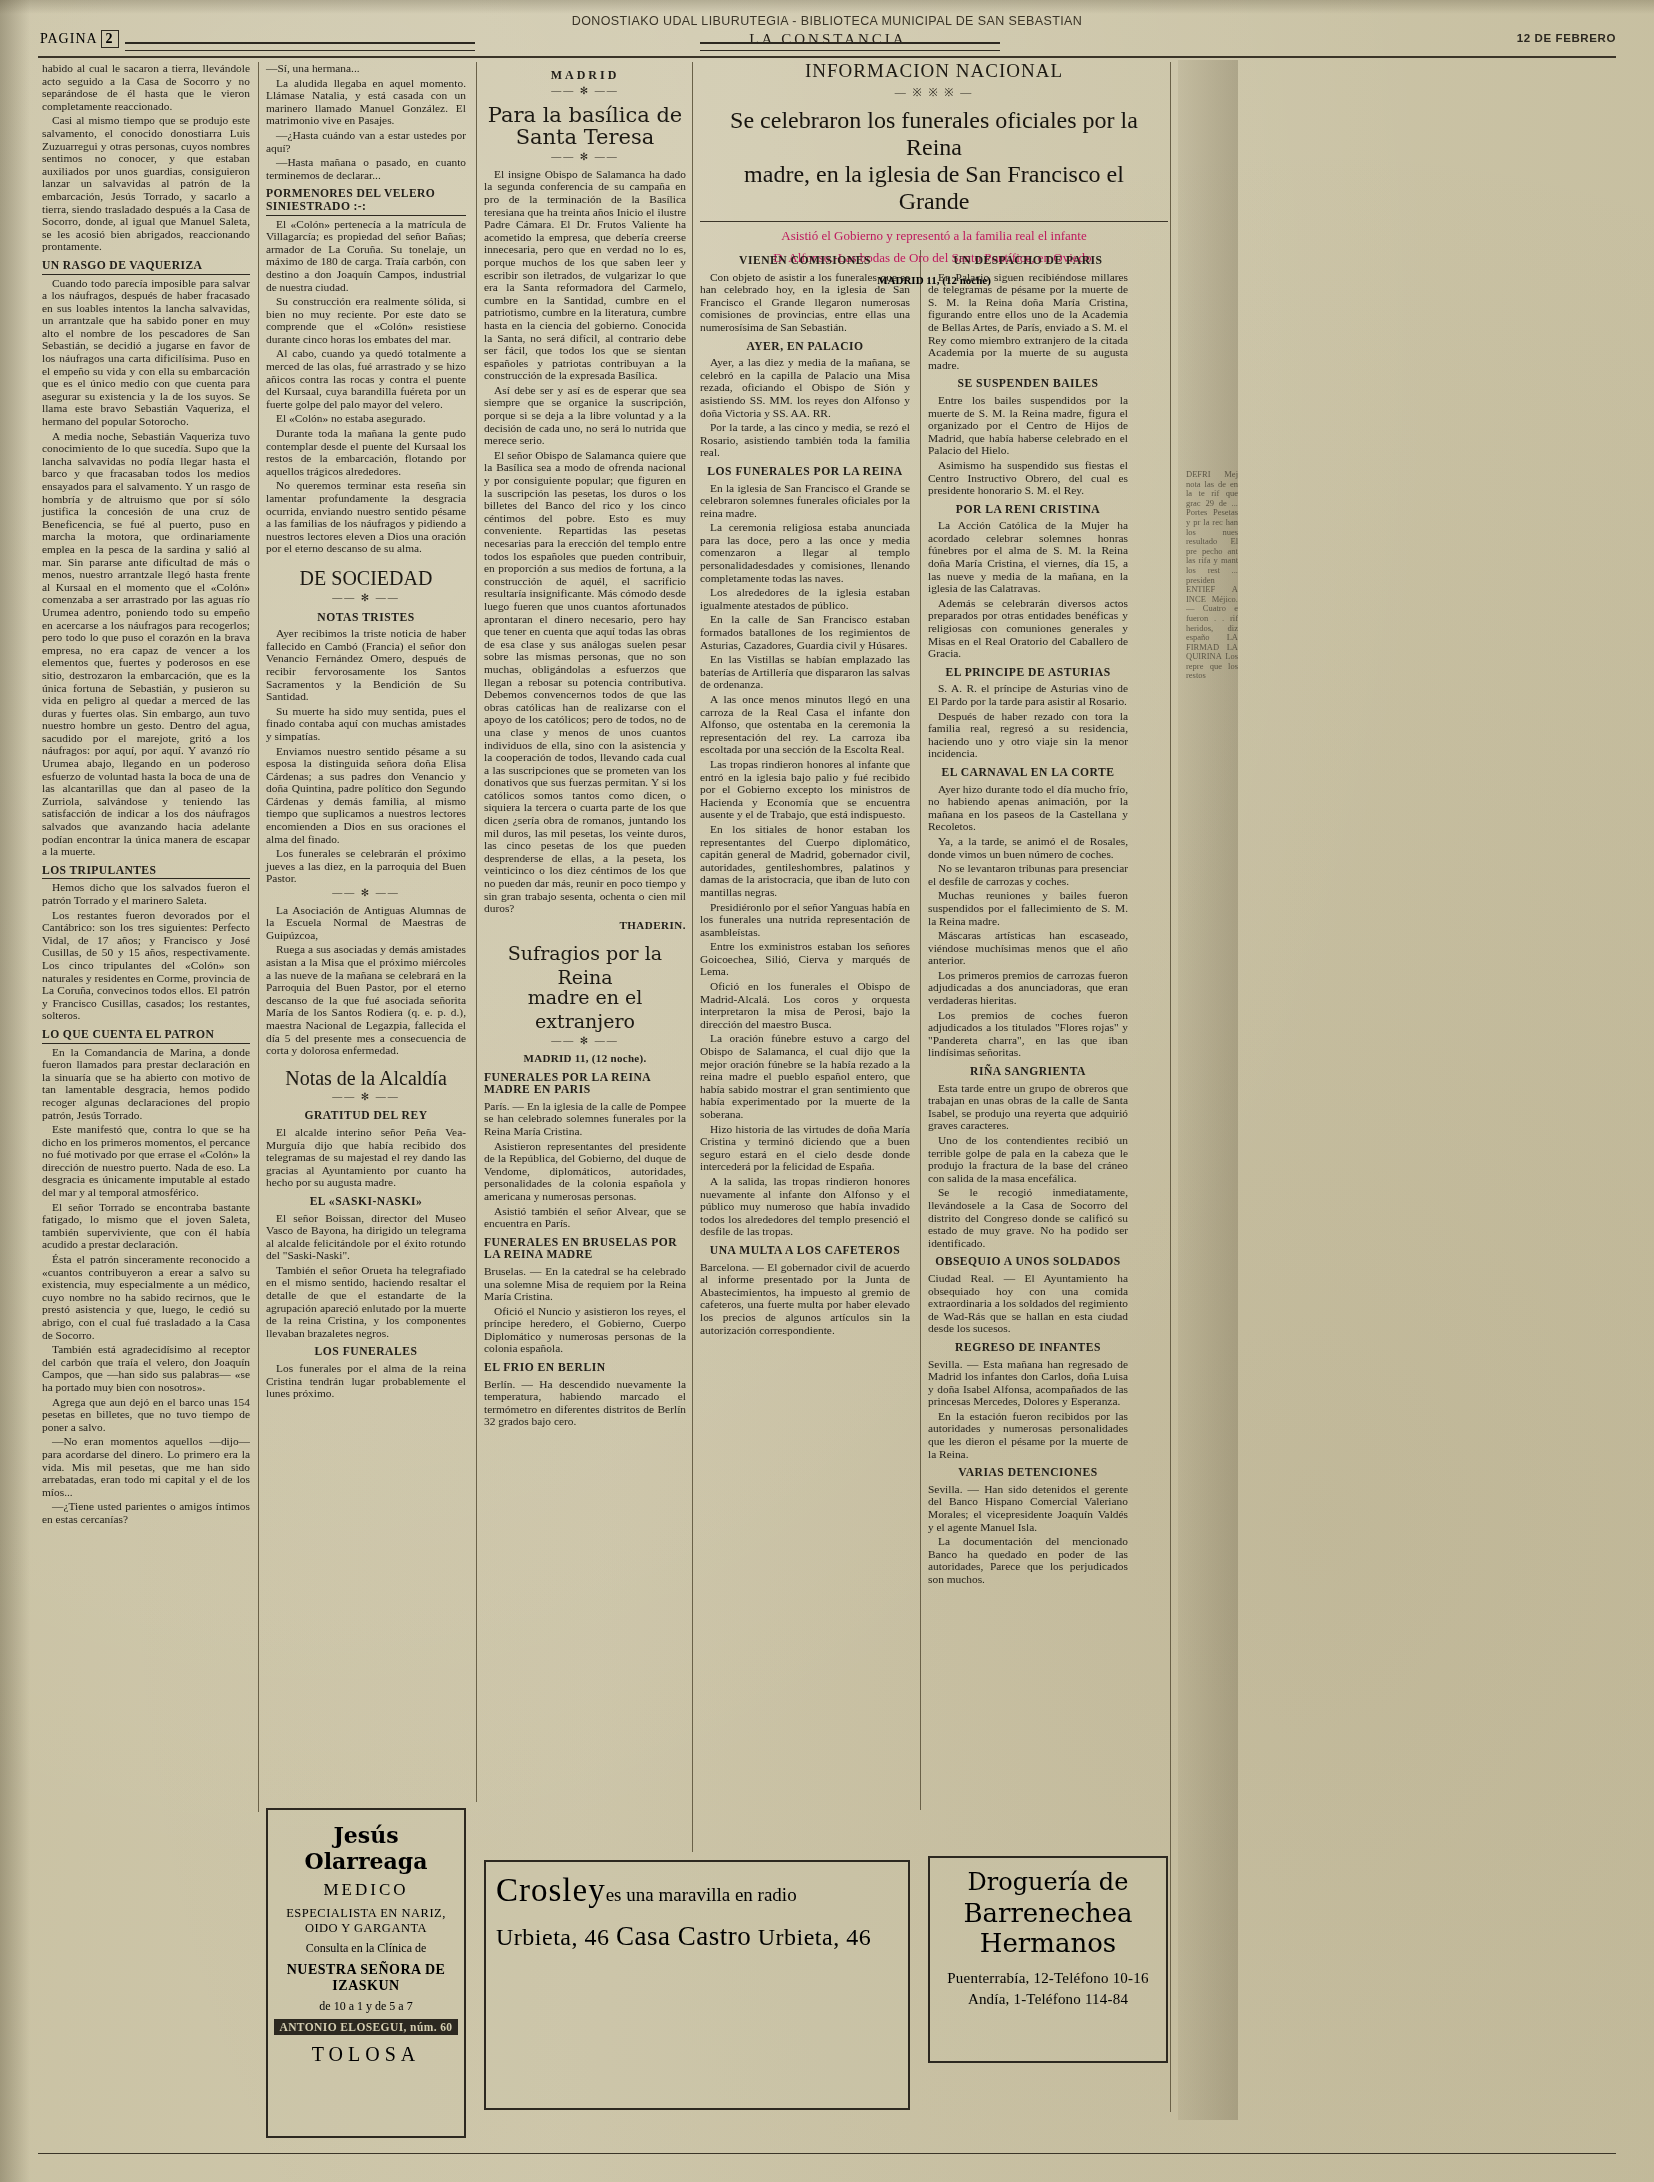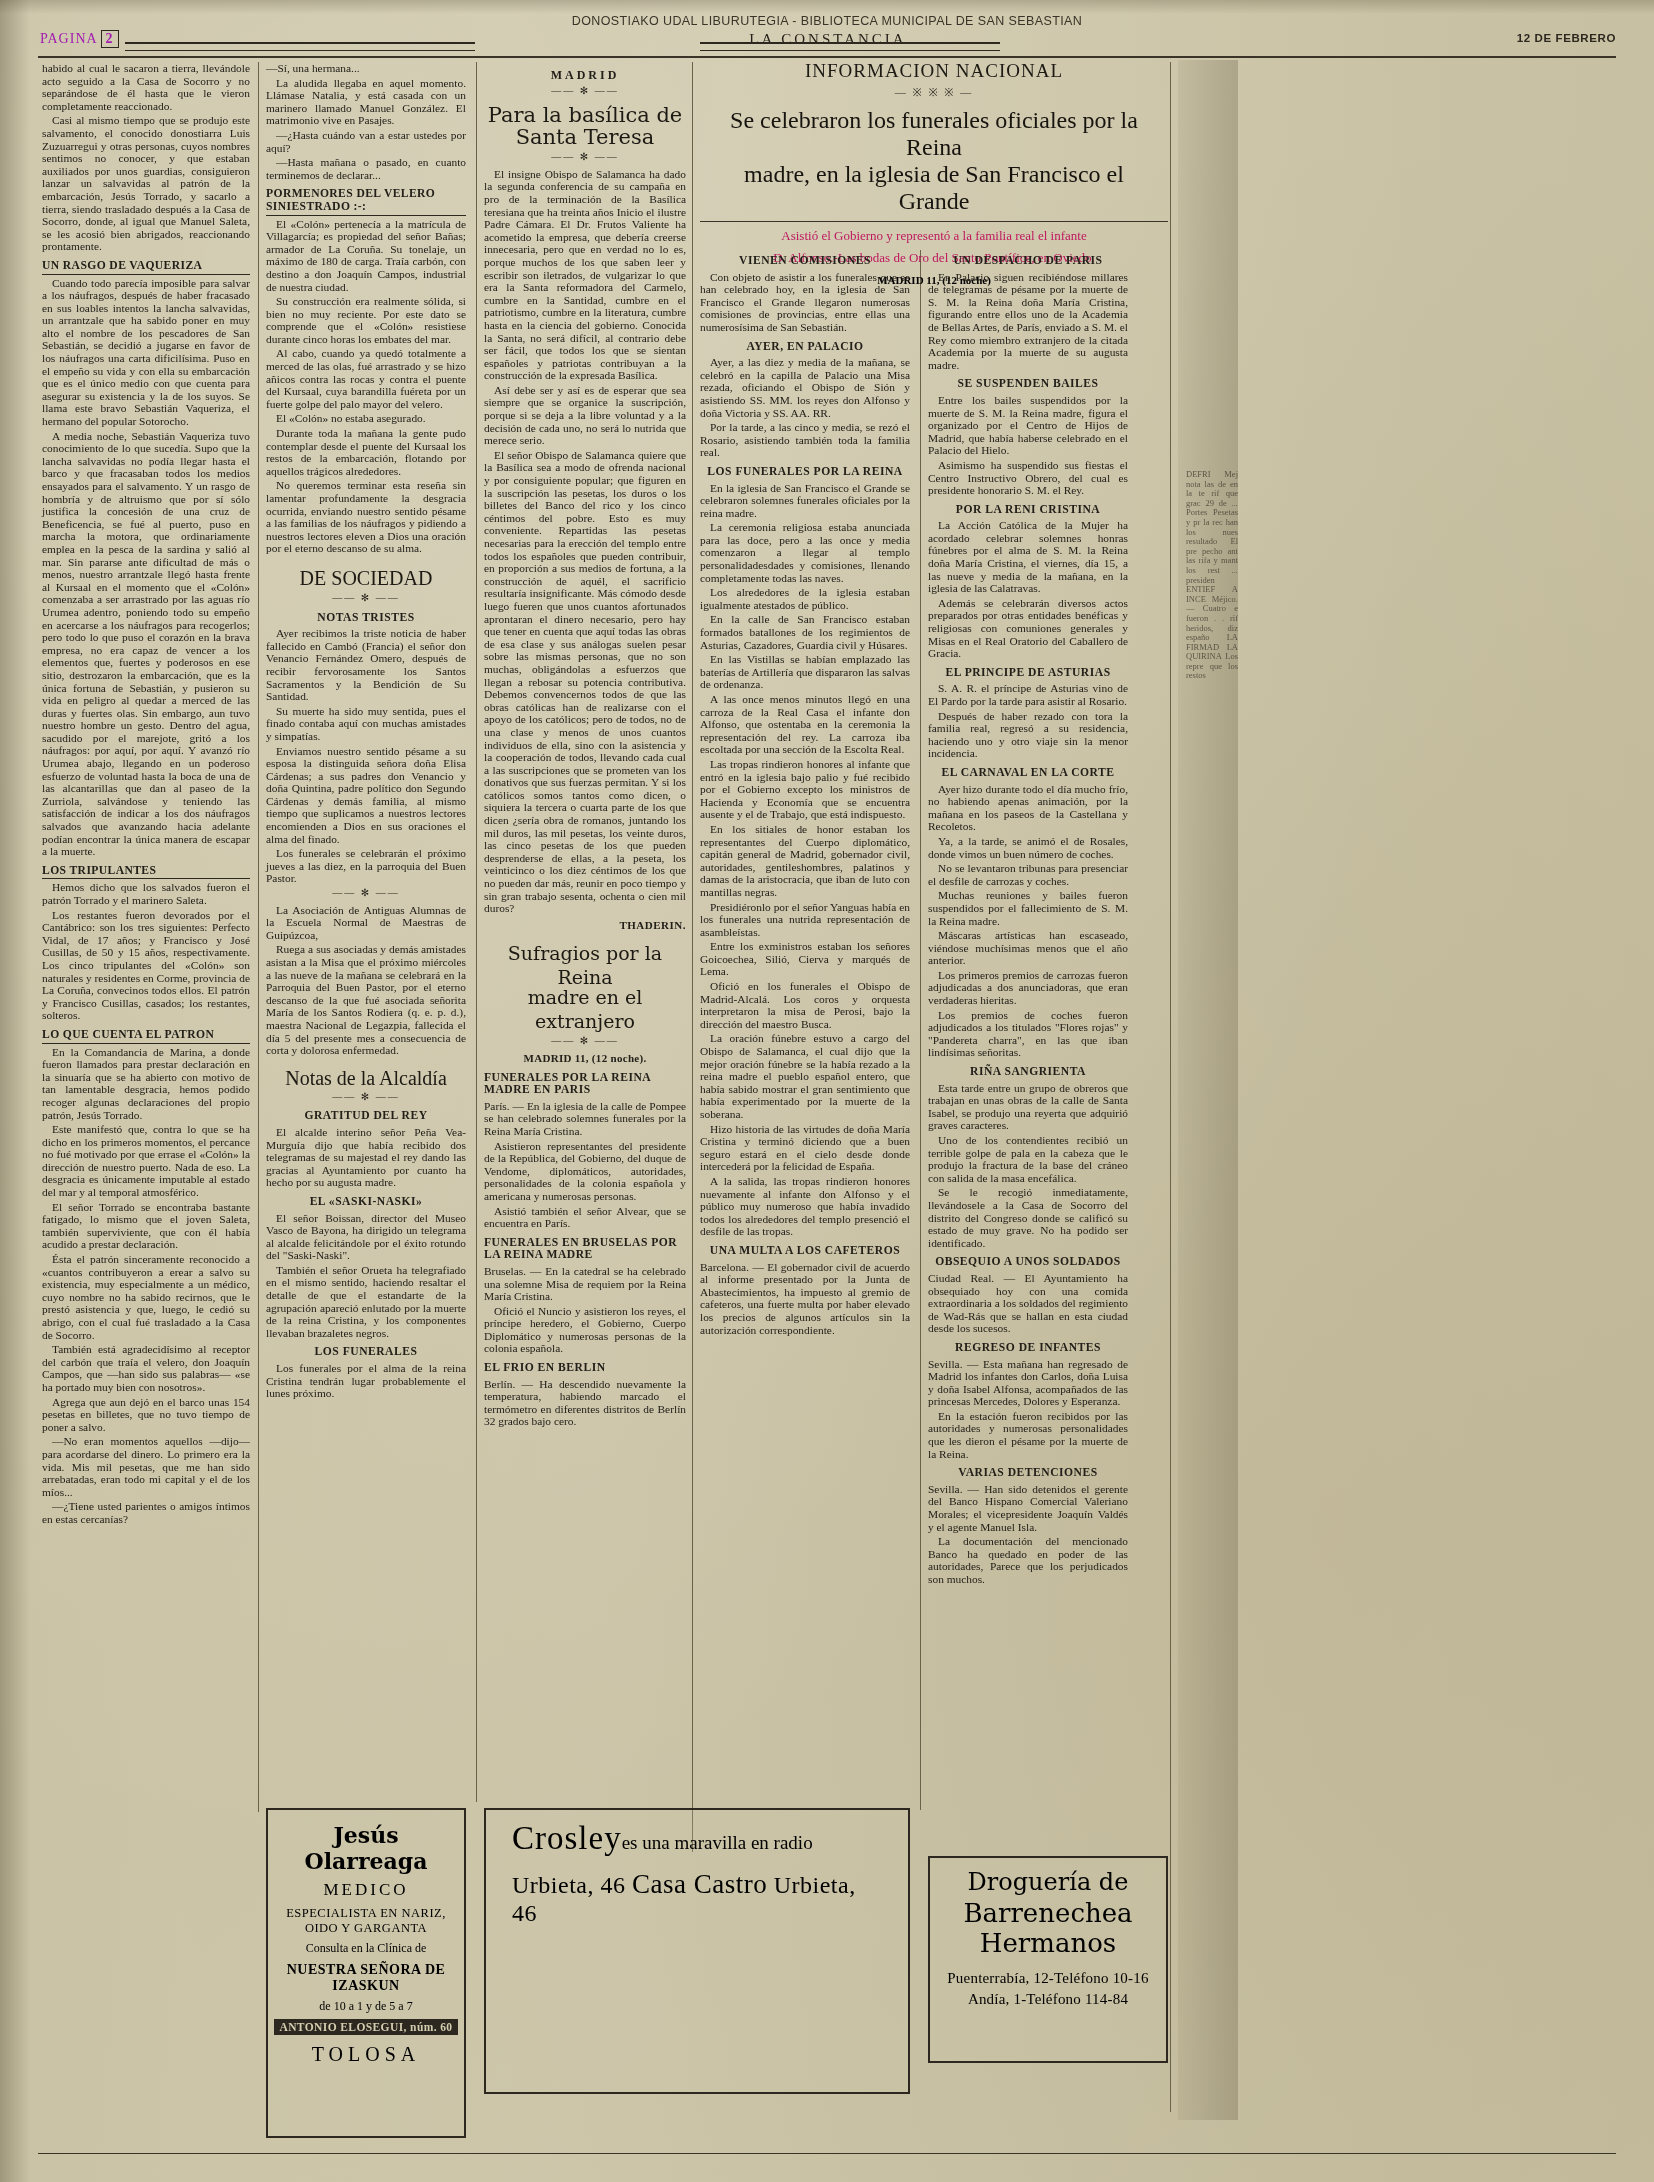--- a/index.html
+++ b/index.html
@@ -42,21 +42,21 @@
     top: 30px;
     left: 40px;
     right: 38px;
     height: 26px;
   }
   .hdr-left {
     position: absolute; left: 0; top: 0;
     font-family: "Liberation Serif", serif;
     font-size: 14px;
     letter-spacing: 1px;
-    color: #a21caf;
+    color: #000000;
   }
   .hdr-left .pagenum {
     display: inline-block;
     border: 1px solid #2c2820;
     padding: 0px 4px;
     margin-left: 3px;
     font-weight: bold;
   }
   .hdr-center {
     position: absolute;
@@ -242,22 +242,22 @@
   #ad-olarreaga .a3 { font-size: 12.5px; margin-top: 6px; line-height: 15px; letter-spacing: 0.5px;}
   #ad-olarreaga .a4 { font-size: 14px; font-weight: bold; margin-top: 6px; letter-spacing: 0.5px;}
   #ad-olarreaga .a5 { font-size: 12px; margin-top: 5px; }
   #ad-olarreaga .a6 {
     font-size: 11.5px; font-weight: bold; margin-top: 5px;
     background: #2c2820; color: #d4cdb0; padding: 2px 2px; letter-spacing: 0.4px;
   }
   #ad-olarreaga .a7 { font-size: 20px; letter-spacing: 5px; margin-top: 8px; }
 
   #ad-crosley {
-    left: 484px; top: 1808px; width: 426px; height: 286px;
-    padding: 10px 26px;
+    left: 484px; top: 1860px; width: 426px; height: 250px;
+    padding: 10px 10px;
   }
   #ad-crosley .c1 { font-size: 33px; letter-spacing: 1px; }
   #ad-crosley .c1 .tail { font-size: 19px; letter-spacing: 0px; }
   #ad-crosley .c2 { font-size: 15px; line-height: 22px; margin-top: 14px; letter-spacing: 0.3px;}
   #ad-crosley .c3 { font-size: 24px; margin-top: 12px; letter-spacing: 0.5px;}
   #ad-crosley .c3 .mid { font-size: 27px; }
 
   #ad-droguerep {
     left: 928px; top: 1856px; width: 240px; height: 207px;
     padding: 10px 8px;

